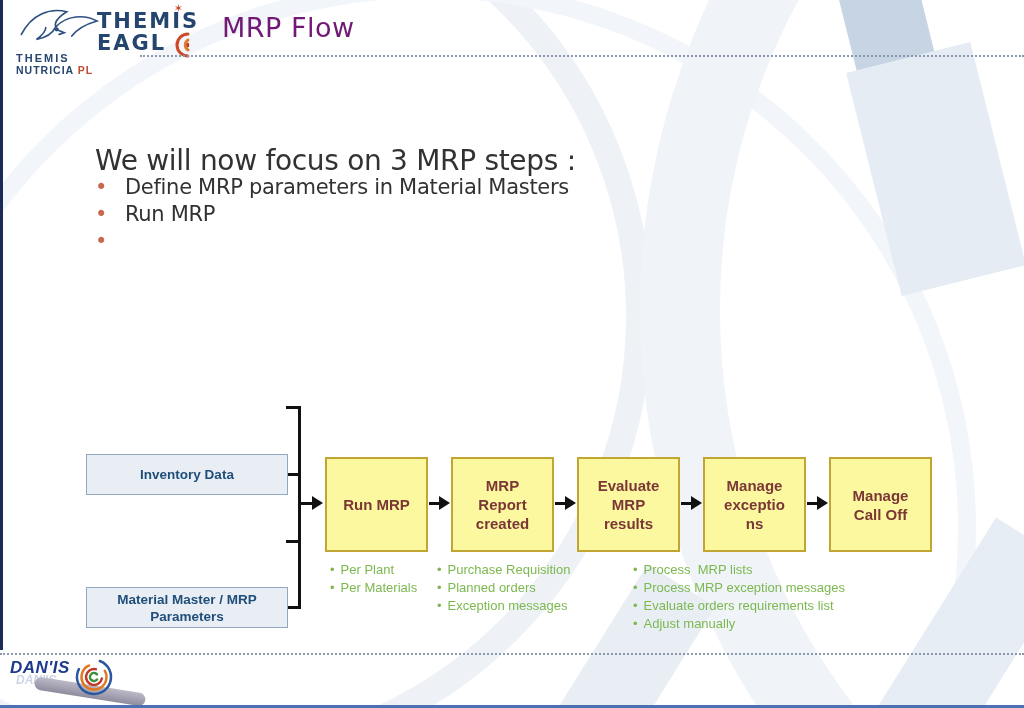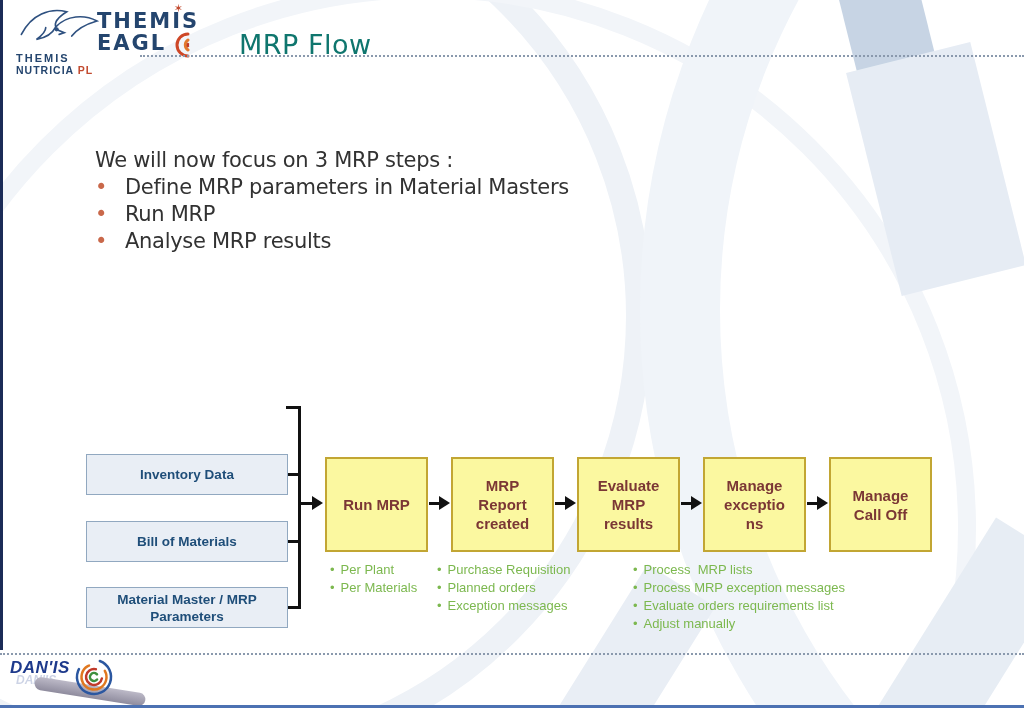--- a/index.html
+++ b/index.html
@@ -21,27 +21,27 @@
   .hdr{z-index:2;}
   .logo-nutricia{left:10px;top:4px;width:100px;text-align:center;color:#24456E;}
   .tn1{font:bold 11px/12px "Liberation Sans",sans-serif;letter-spacing:2px;text-align:left;margin-left:6px;}
   .tn2{font:bold 10.5px/12px "Liberation Sans",sans-serif;letter-spacing:1px;text-align:left;margin-left:6px;}
   .tn2 .pl{color:#C24A2F;}
   .logo-eagle{left:97px;top:10px;width:110px;color:#24456E;}
   .te1{font:bold 21px/22px "DejaVu Sans",sans-serif;letter-spacing:2px;}
   .te2{font:bold 21px/22px "DejaVu Sans",sans-serif;letter-spacing:2px;display:flex;align-items:flex-start;}
   .star{position:absolute;right:24px;top:-8px;color:#C24A2F;font-size:11px;}
   .swoosh{margin-left:2px;}
-  .page-title{left:222px;top:12px;font:27px/32px "DejaVu Sans",sans-serif;color:#0f766e;letter-spacing:0.5px;margin:17px;font-weight:500;}
+  .page-title{left:222px;top:12px;font:27px/32px "DejaVu Sans",sans-serif;color:#701a75;letter-spacing:0.5px;margin:0;font-weight:500;}
   .dotted{height:0;border-top:2px dotted #8A99AD;z-index:2;}
   .header-dotted{left:140px;top:55px;width:884px;}
   .footer-dotted{left:0;top:653px;width:1024px;}
   
   .intro{left:95px;top:147px;width:560px;z-index:2;color:#323232;}
-  .intro-heading{font-size:21px;line-height:27px;letter-spacing:-0.3px;}
+  .intro-heading{font-size:28px;line-height:27px;letter-spacing:-0.3px;}
   .bullet{display:flex;line-height:27px;font-size:21px;letter-spacing:-0.3px;}
   .bullet .dot{width:30px;color:#C9684A;flex-shrink:0;}
   
   .input-box{left:86px;width:202px;height:41px;background:#E9EEF5;border:1px solid #91A8C0;
      color:#1F4E79;font:bold 13.5px/17px "Liberation Sans",sans-serif;display:flex;align-items:center;
      justify-content:center;text-align:center;padding:0 12px;box-sizing:border-box;z-index:2;}
   .ib0{top:387px;} .ib1{top:454px;} .ib2{top:521px;} .ib3{top:587px;}
   .conn{background:#111;z-index:1;}
   .stub{left:286px;width:13px;height:3px;}
   .st0{top:406px;} .st1{top:473px;} .st2{top:540px;} .st3{top:606px;}
@@ -125,26 +125,24 @@
     <div class="bullet">
         <span class="dot">•</span>
         <span>Define MRP parameters in Material Masters</span>
       </div>
     <div class="bullet">
         <span class="dot">•</span>
         <span>Run MRP</span>
       </div>
     <div class="bullet">
         <span class="dot">•</span>
-        <span>Analyse MRP results</span>
       </div>
   </div>
 
   <div class="abs input-box ib1">Inventory Data</div>
-  <div class="abs input-box ib2">Bill of Materials</div>
   <div class="abs input-box ib3">Material Master / MRP Parameters</div>
 
   <div class="abs conn stub st0"></div>
   <div class="abs conn stub st1"></div>
   <div class="abs conn stub st2"></div>
   <div class="abs conn stub st3"></div>
   <div class="abs conn vline"></div>
   <div class="abs conn mainline"></div>
   <div class="abs ahead mahead"></div>
 

